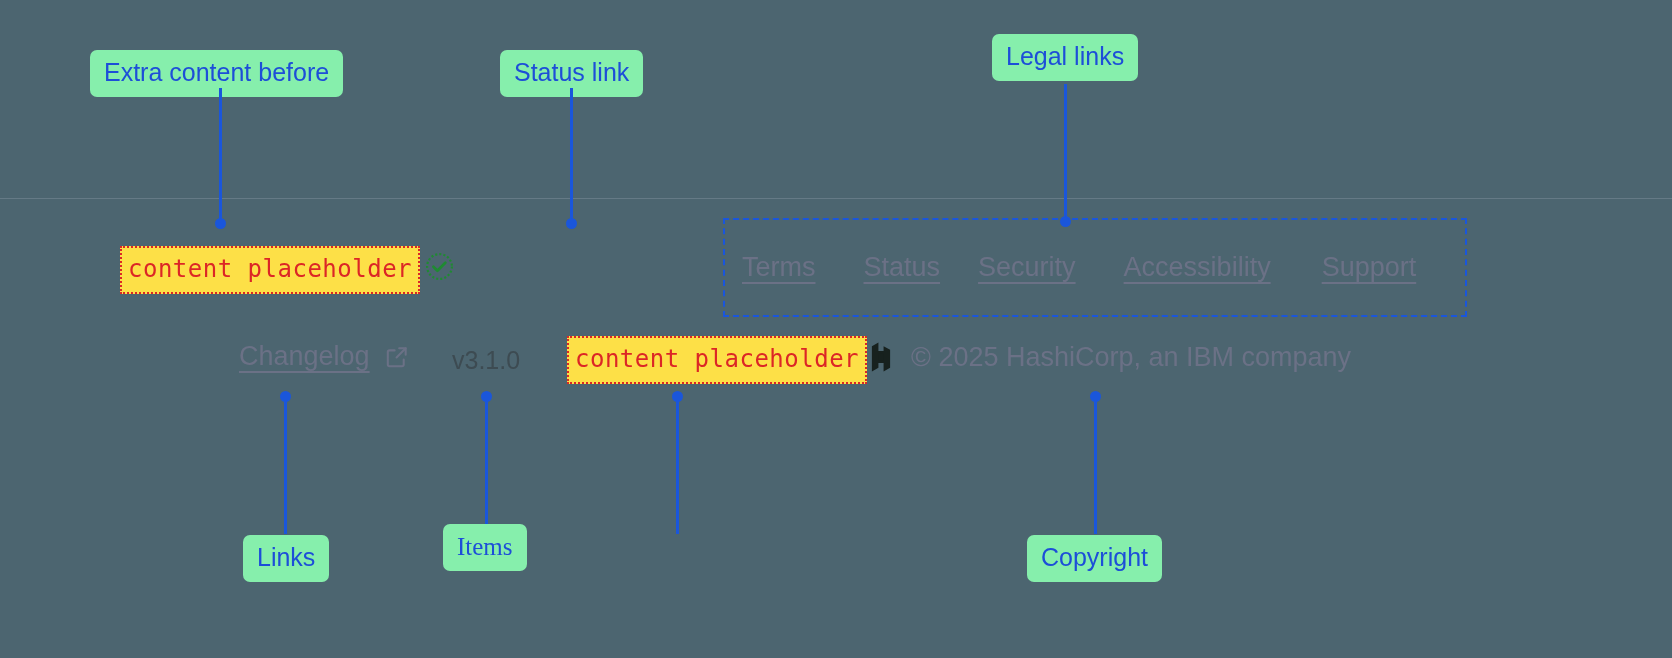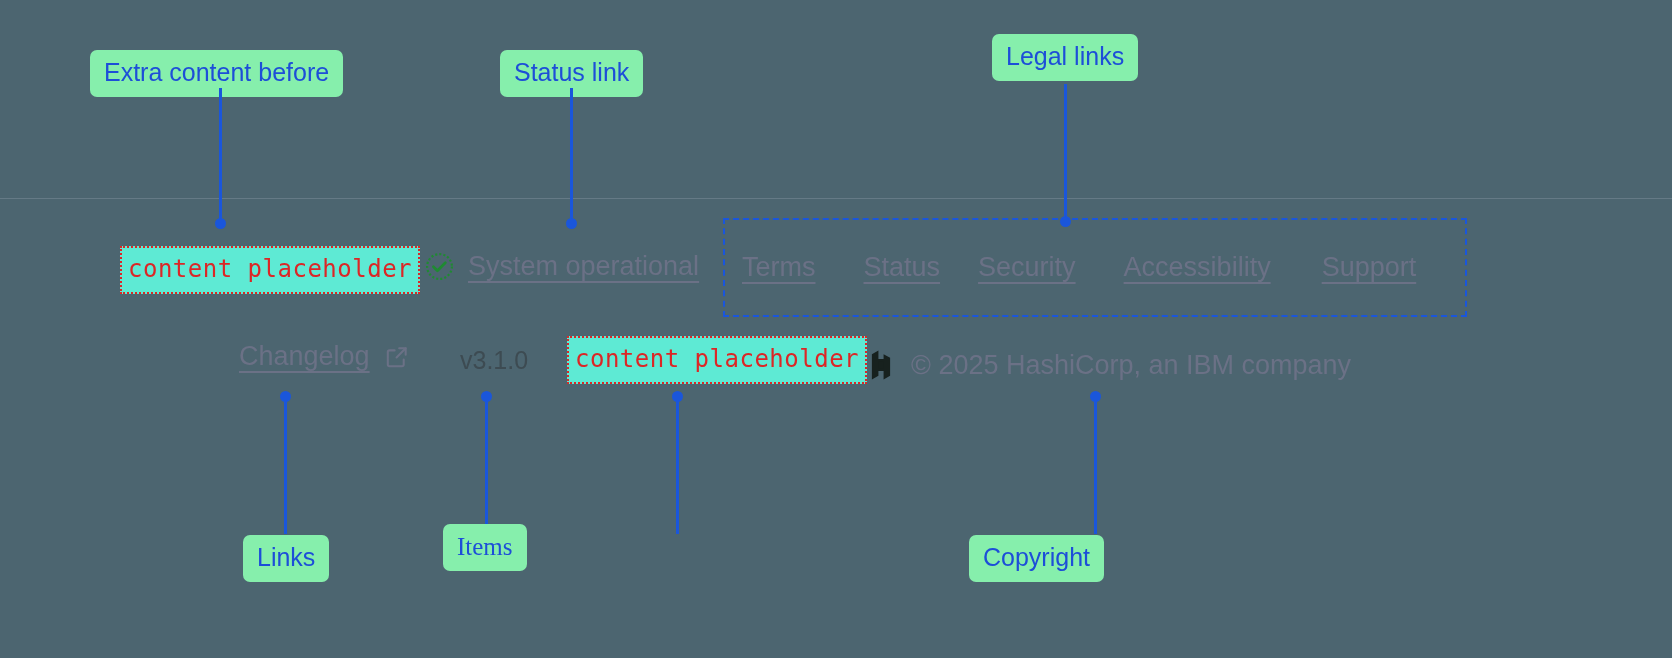--- a/index.html
+++ b/index.html
@@ -37,21 +37,21 @@
 
   
   .footer{position:absolute;left:0;top:198px;width:1672px;height:260px;}
 
   .row{position:absolute;display:flex;align-items:center;}
 
   
   .placeholder{
     font-family:"DejaVu Sans Mono","Liberation Mono",monospace;
     color:#dc2626;
-    background:#5eead4;
+    background:#fde047;
     border:2px dotted #dc2626;
     font-size:24px;
     line-height:1;
     padding:9px 6px 11px;
     white-space:nowrap;
     letter-spacing:.5px;
   }
 
   
   .status-wrap{display:flex;align-items:center;gap:13px;}
@@ -89,21 +89,20 @@
     text-decoration:underline;
     text-underline-offset:6px;
     text-decoration-thickness:2px;
     white-space:nowrap;
   }
   .version{
     color:#3d4b52;
     font-size:25px;
     white-space:nowrap;
     font-family:"Liberation Sans", sans-serif;
-    margin-left:8px;
   }
   .copyright{
     color:#6b7186;
     font-size:27px;
     white-space:nowrap;
   }
   .copy-wrap{display:flex;align-items:center;gap:15px;}
 
   svg{display:block;overflow:visible;}
 </style>
@@ -130,21 +129,20 @@
 
     <div class="placeholder" style="position:absolute;left:120px;top:48px;">content placeholder</div>
 
     <div class="row status-wrap" style="left:424px;top:53px;">
       <span>
         <svg width="31" height="31" viewBox="0 0 24 24" fill="none">
           <circle cx="12" cy="12" r="9.6" stroke="#1f8a32" stroke-width="1.7" stroke-dasharray="1.6 1.6"></circle>
           <path d="M7.3 12.2l3.1 3.1 6.1-6.2" stroke="#1f8a32" stroke-width="2.1" stroke-linecap="round" stroke-linejoin="round"></path>
         </svg>
       </span>
-      <span class="status-link">System operational</span>
     </div>
 
     <div class="legal-box" style="left:723px;top:20px;width:744px;height:99px;">
       <a class="legal-link" style="margin-left:17px;">Terms</a>
       <a class="legal-link" style="margin-left:48px;">Status</a>
       <a class="legal-link" style="margin-left:38px;">Security</a>
       <a class="legal-link" style="margin-left:48px;">Accessibility</a>
       <a class="legal-link" style="margin-left:51px;">Support</a>
     </div>
 
@@ -156,21 +154,21 @@
           <path d="M20 4l-8.4 8.4" stroke="#6b7186" stroke-width="1.9" stroke-linecap="round"></path>
           <path d="M18.2 14.4V19a1.6 1.6 0 0 1-1.6 1.6H5.1A1.6 1.6 0 0 1 3.5 19V7.5A1.6 1.6 0 0 1 5.1 5.9h4.7" stroke="#6b7186" stroke-width="1.9" stroke-linecap="round" stroke-linejoin="round"></path>
         </svg>
       </span>
     </div>
 
     <div class="version" style="position:absolute;left:452px;top:148px;">v3.1.0</div>
 
     <div class="placeholder" style="position:absolute;left:567px;top:138px;">content placeholder</div>
 
-    <div class="row copy-wrap" style="left:866px;top:143px;margin-top:8px;">
+    <div class="row copy-wrap" style="left:866px;top:143px;">
       <span>
         <svg width="30" height="32" viewBox="0 0 24 26" fill="none">
           <path d="M4.6 4.2L9.9 1.2v6.9h4.2V4.2l5.3 3v14.6l-5.3 3v-6.9H9.9v3.9l-5.3 3V4.2z" fill="#17211e"></path>
           <path d="M9.9 10.5h4.2v5H9.9z" fill="#17211e"></path>
         </svg>
       </span>
       <span class="copyright">© 2025 HashiCorp, an IBM company</span>
     </div>
 
   </div>
@@ -181,15 +179,15 @@
 
   <div class="dot" style="left:481px;top:391px;"></div>
   <div class="conn" style="left:485px;top:397px;height:137px;"></div>
   <div class="pill" style="left:443px;top:524px;font-family:Liberation Serif, serif;">Items</div>
 
   <div class="dot" style="left:672px;top:391px;"></div>
   <div class="conn" style="left:676px;top:397px;height:137px;"></div>
 
   <div class="dot" style="left:1090px;top:391px;"></div>
   <div class="conn" style="left:1094px;top:397px;height:137px;"></div>
-  <div class="pill" style="left:969px;top:535px;">Copyright</div>
+  <div class="pill" style="left:1027px;top:535px;">Copyright</div>
 
 </div>
 
 </body></html>

